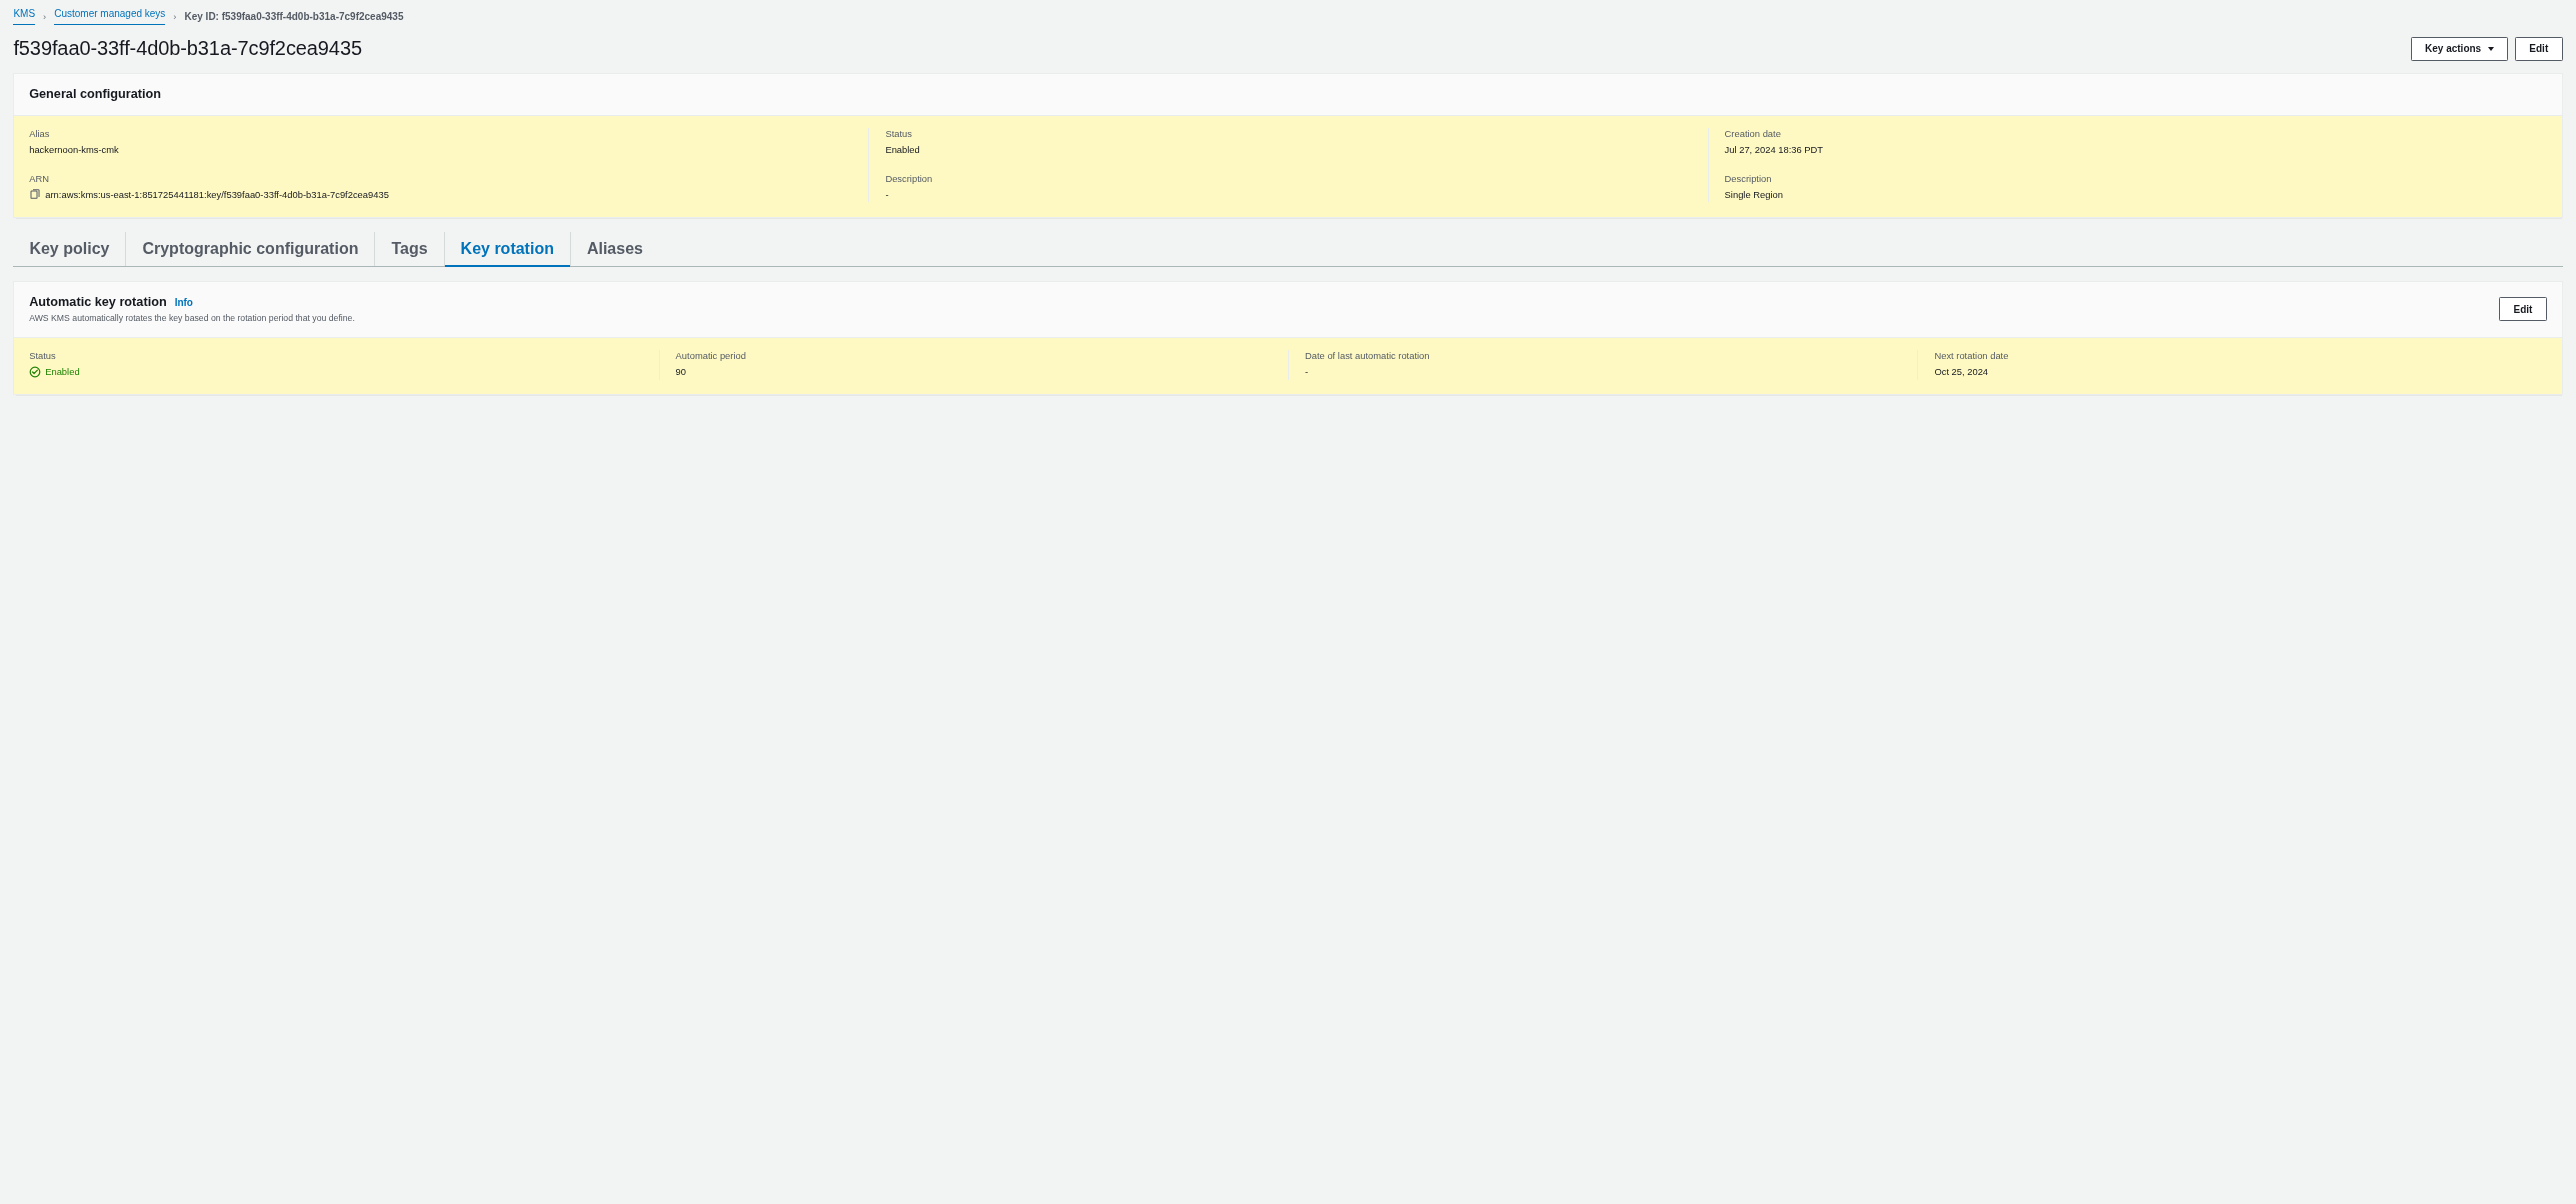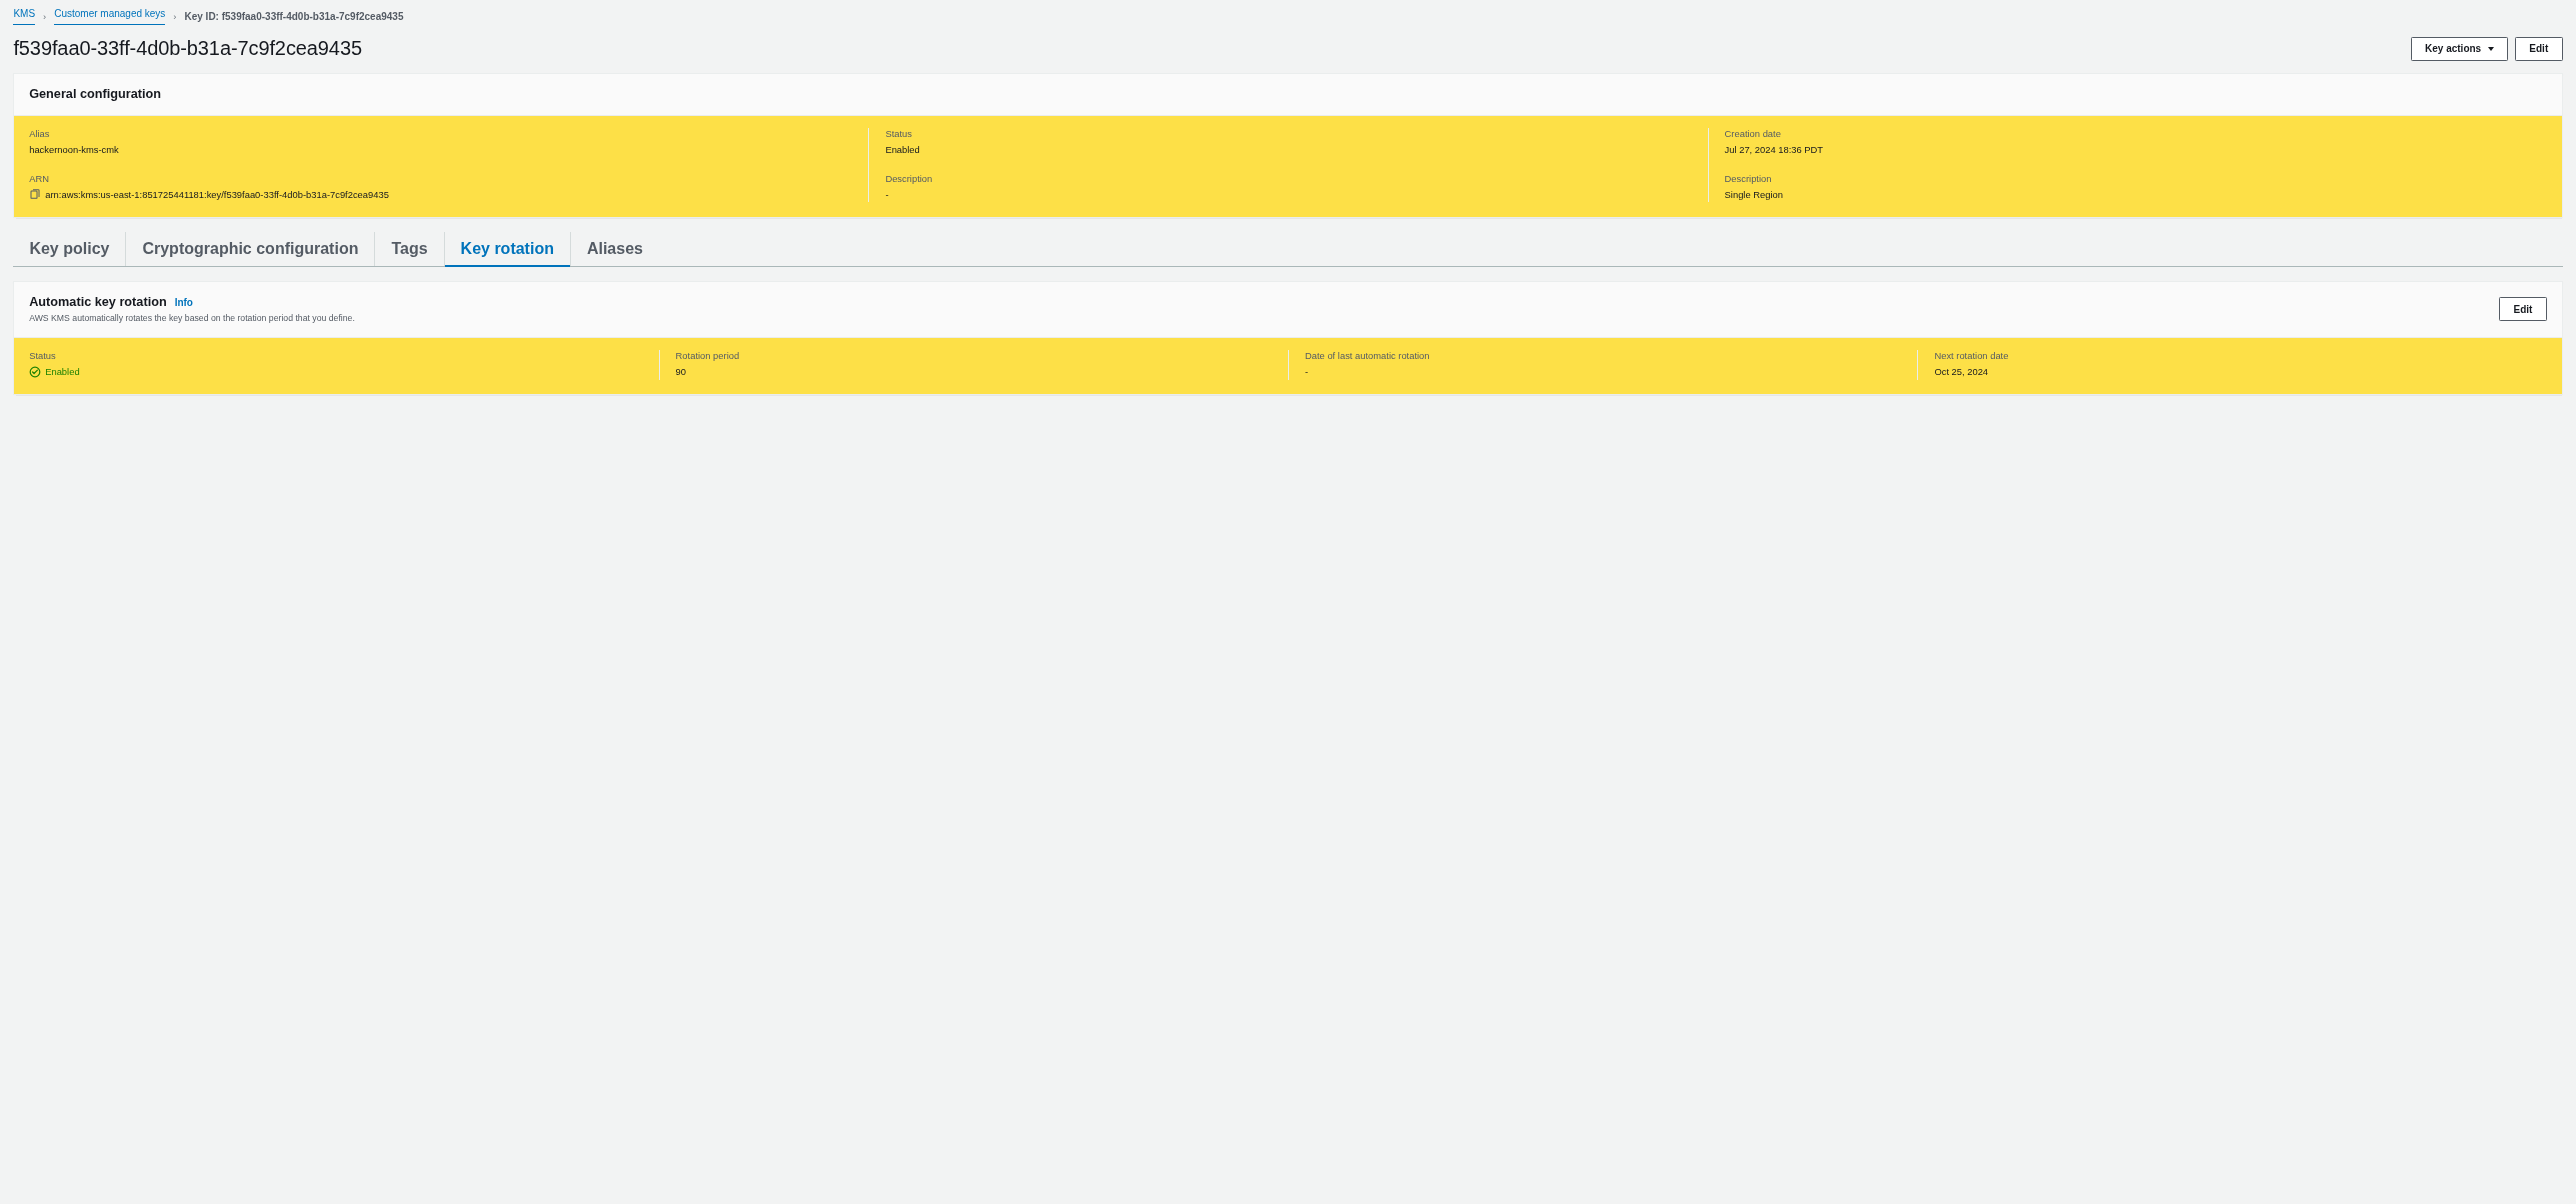--- a/index.html
+++ b/index.html
@@ -60,21 +60,21 @@
     gap: 6.7px;
     color: #16191f;
   }
   .btn .caret {
     width: 0; height: 0;
     border-left: 3.4px solid transparent;
     border-right: 3.4px solid transparent;
     border-top: 4px solid #16191f;
   }
   .panel {
-    background: #fde047;
+    background: #fef9c3;
     border: 0.7px solid #eaeded;
     box-shadow: 0 0.7px 0.7px rgba(0,0,0,0.05);
     margin-bottom: 14.8px;
   }
   .panel-header {
     padding: 13.4px 14.8px;
     border-bottom: 0.7px solid #eaeded;
     background: #fafafa;
     display: flex;
     align-items: center;
@@ -278,21 +278,21 @@
         <div class="field-label">Status</div>
         <div class="field-value status-enabled">
           <svg class="check" viewBox="0 0 20 20" fill="none" stroke="#1d8102" stroke-width="2">
             <circle cx="10" cy="10" r="8"></circle>
             <path d="M6 10l2.5 2.5L14 7" stroke-linecap="round" stroke-linejoin="round"></path>
           </svg>
           <span>Enabled</span>
         </div>
       </div>
       <div class="col">
-        <div class="field-label">Rotation period</div>
+        <div class="field-label">Automatic period</div>
         <div class="field-value">90</div>
       </div>
       <div class="col">
         <div class="field-label">Date of last automatic rotation</div>
         <div class="field-value">-</div>
       </div>
       <div class="col">
         <div class="field-label">Next rotation date</div>
         <div class="field-value">Oct 25, 2024</div>
       </div>

